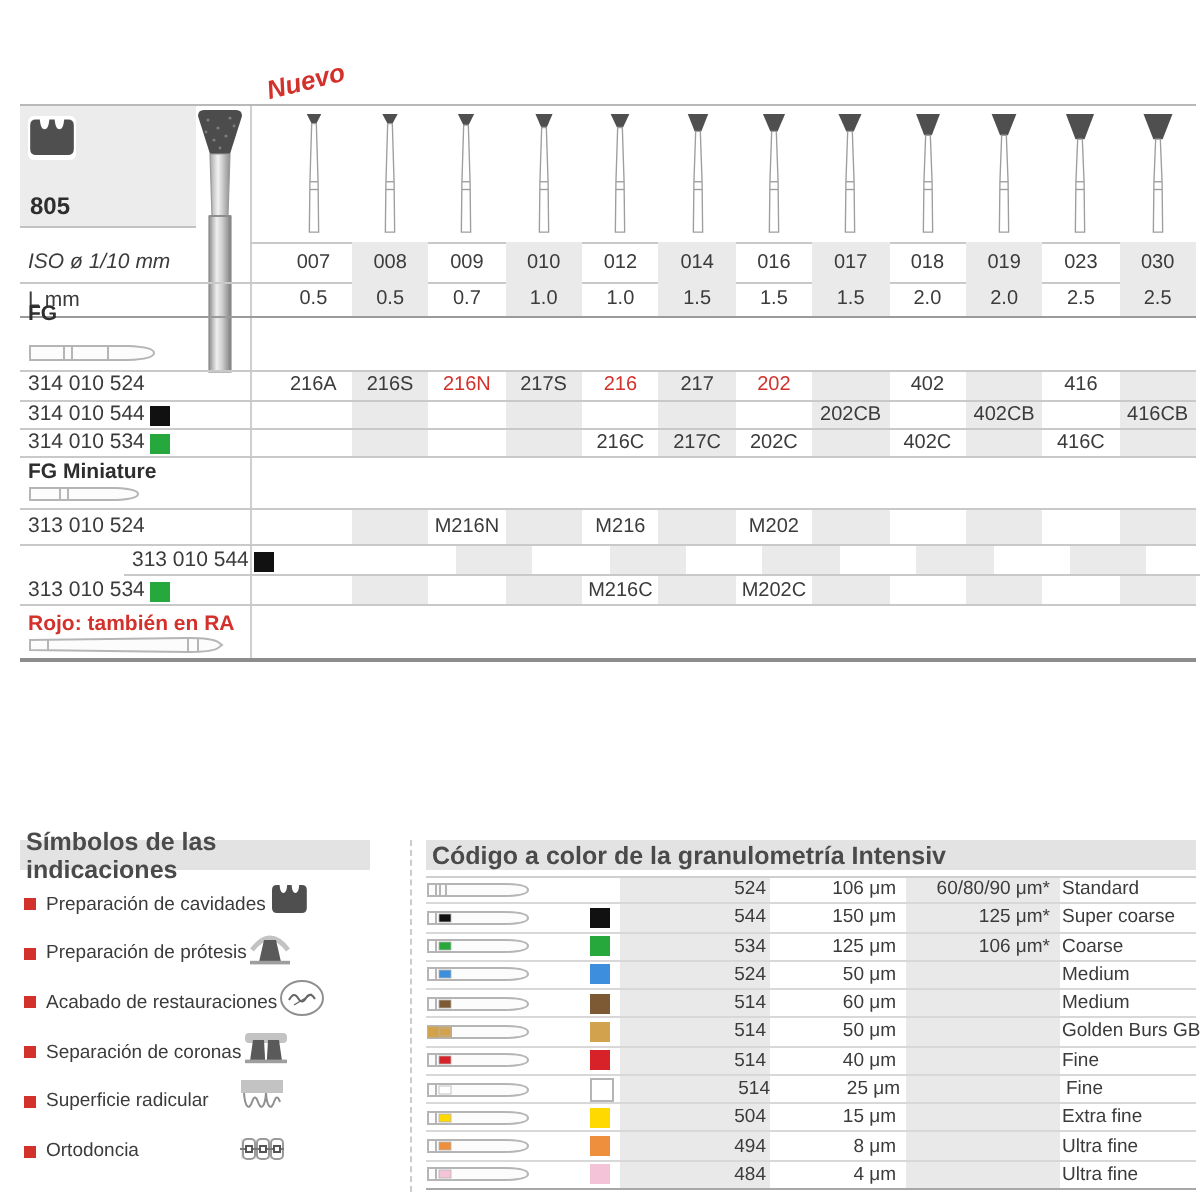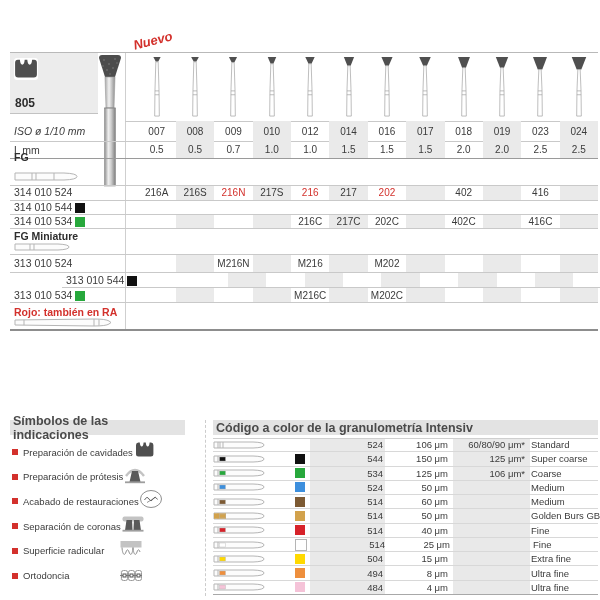--- a/index.html
+++ b/index.html
@@ -198,21 +198,21 @@
       <div class="cell alt">008</div>
       <div class="cell">009</div>
       <div class="cell alt">010</div>
       <div class="cell">012</div>
       <div class="cell alt">014</div>
       <div class="cell">016</div>
       <div class="cell alt">017</div>
       <div class="cell">018</div>
       <div class="cell alt">019</div>
       <div class="cell">023</div>
-      <div class="cell alt">024</div>
+      <div class="cell alt">030</div>
     </div>
   <div class="hline" style="top:88px;"></div>
   <div class="rowlabel" style="top:88px;height:17px;">L mm</div>
   <div class="grid12" id="l-row" style="top:88px;height:17px;">
       <div class="cell">0.5</div>
       <div class="cell alt">0.5</div>
       <div class="cell">0.7</div>
       <div class="cell alt">1.0</div>
       <div class="cell">1.0</div>
       <div class="cell alt">1.5</div>
@@ -246,20 +246,34 @@
           <div class="cell alt"></div>
           <div class="cell">402</div>
           <div class="cell alt"></div>
           <div class="cell">416</div>
           <div class="cell alt"></div>
         </div>
       </div>
       <div style="position: absolute; left: 0px; top: 147.5px; width: 588px; height: 14px; border-bottom: 1px solid rgb(201, 201, 201); box-sizing: border-box;">
         <div class="rowlabel" style="top: 0px; height: 100%;">314 010 544</div>
         <div class="sq" style="top: 2px; background: rgb(17, 17, 17);"></div>
+        <div class="grid12" style="top: 0px; height: 100%;">
+          <div class="cell"></div>
+          <div class="cell alt"></div>
+          <div class="cell"></div>
+          <div class="cell alt"></div>
+          <div class="cell"></div>
+          <div class="cell alt"></div>
+          <div class="cell"></div>
+          <div class="cell alt">202CB</div>
+          <div class="cell"></div>
+          <div class="cell alt">402CB</div>
+          <div class="cell"></div>
+          <div class="cell alt">416CB</div>
+        </div>
       </div>
       <div style="position: absolute; left: 0px; top: 161.5px; width: 588px; height: 14px; border-bottom: 1px solid rgb(201, 201, 201); box-sizing: border-box;">
         <div class="rowlabel" style="top: 0px; height: 100%;">314 010 534</div>
         <div class="sq" style="top: 2px; background: rgb(39, 168, 60);"></div>
         <div class="grid12" style="top: 0px; height: 100%;">
           <div class="cell"></div>
           <div class="cell alt"></div>
           <div class="cell"></div>
           <div class="cell alt"></div>
           <div class="cell">216C</div>

